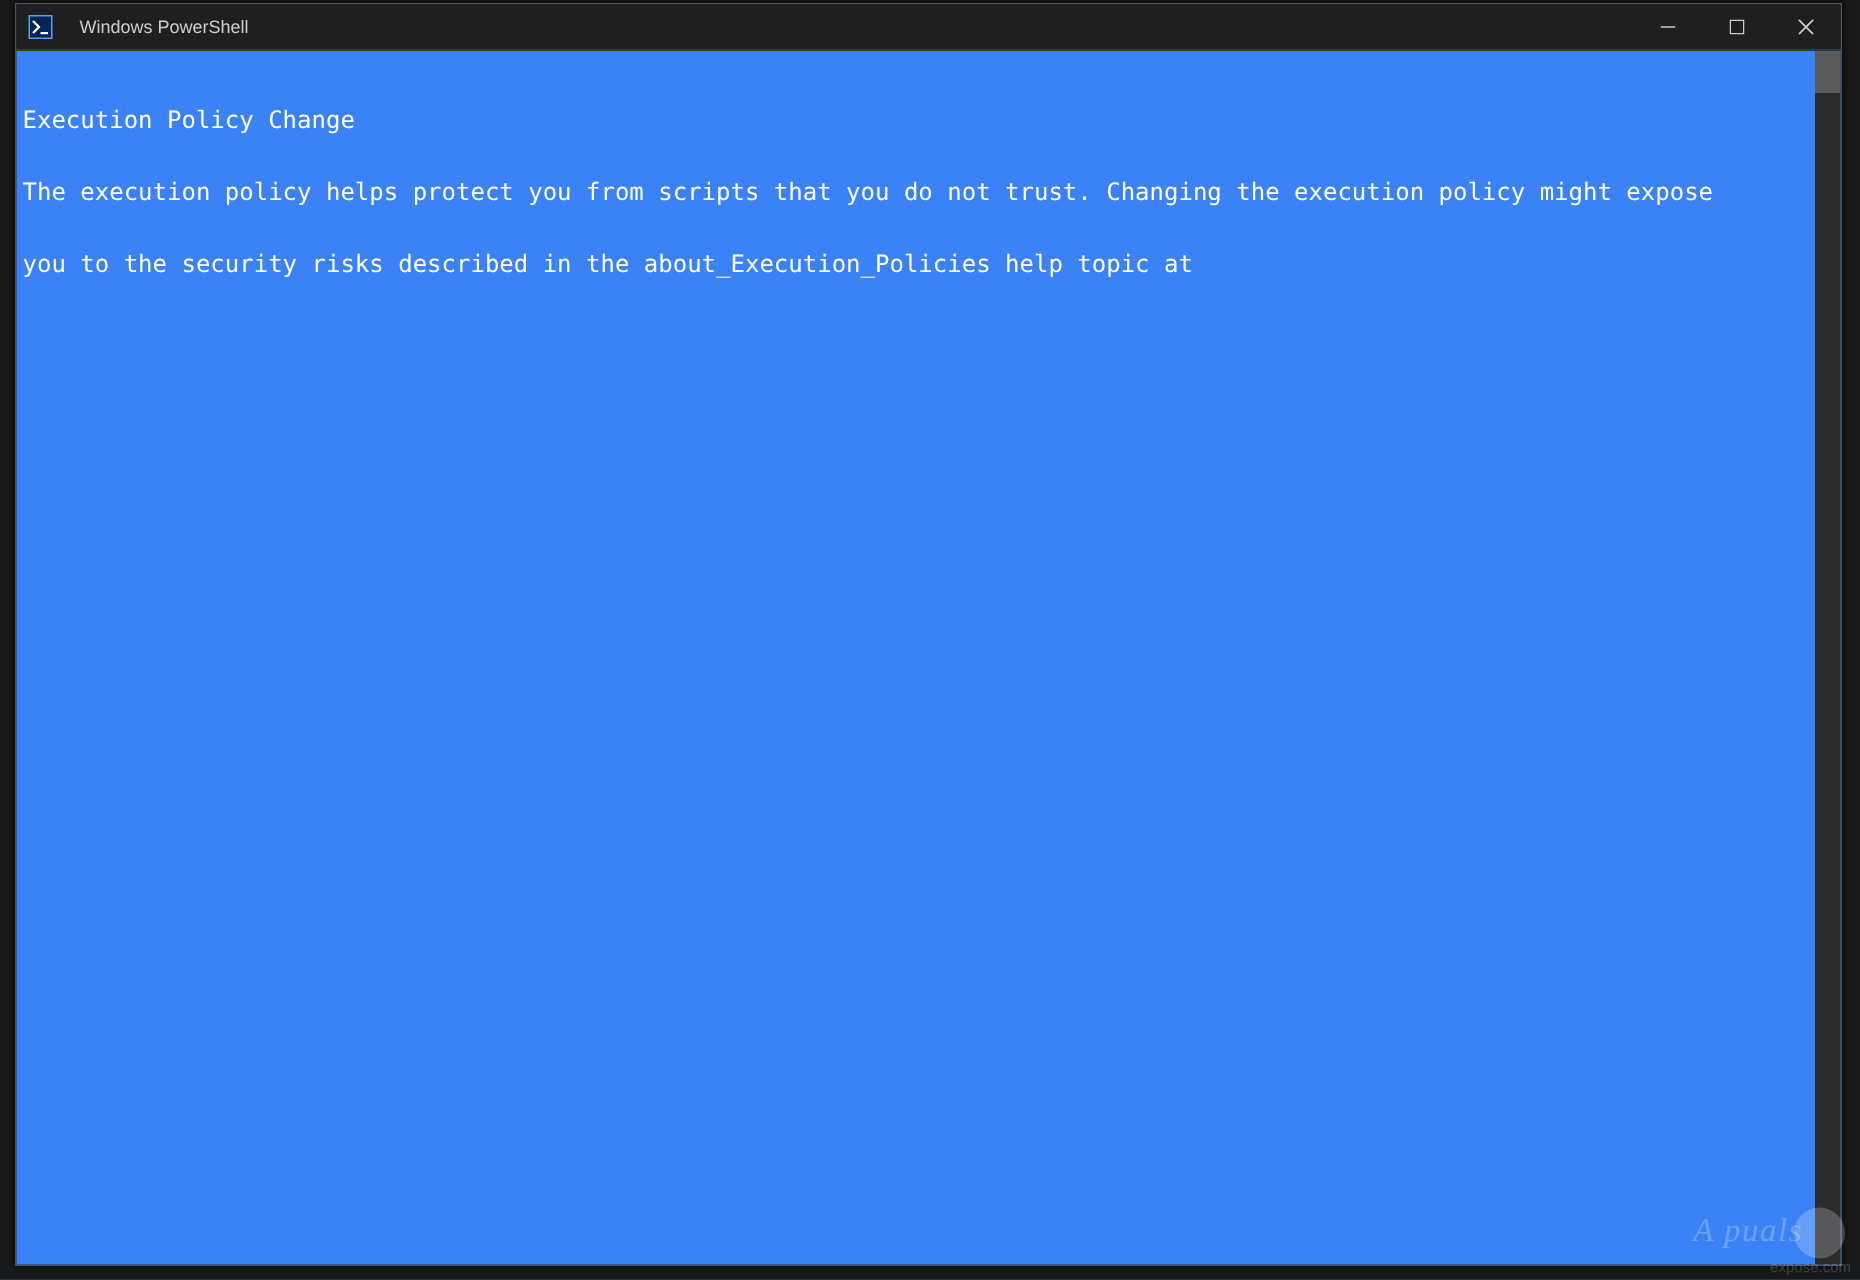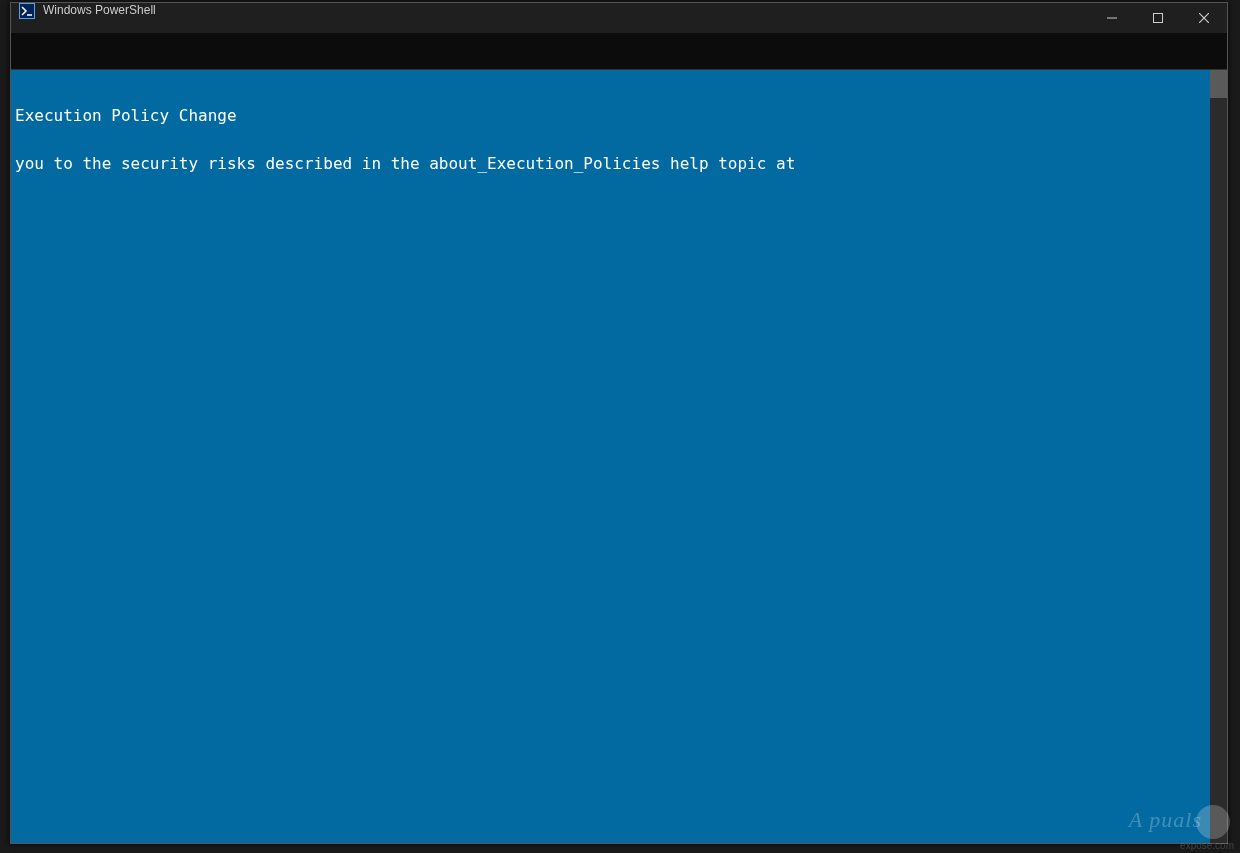--- a/index.html
+++ b/index.html
@@ -20,23 +20,25 @@
     background: #0c0c0c;
     border: 1px solid #555;
     display: flex;
     flex-direction: column;
     box-shadow: 0 0 6px rgba(0,0,0,0.8);
   }
   .titlebar {
     height: 30px;
     background: #1f1f1f;
     display: flex;
+    align-items: center;
     color: #cccccc;
     font-size: 12px;
     user-select: none;
+    gap: 10px;
   }
   .titlebar .icon {
     width: 16px;
     height: 16px;
     margin-left: 8px;
     margin-right: 8px;
     display: flex;
     align-items: center;
     justify-content: center;
     background: #012456;
@@ -52,31 +54,30 @@
     height: 100%;
     display: flex;
     align-items: center;
     justify-content: center;
     color: #cccccc;
   }
   .win-btn svg { width: 10px; height: 10px; stroke: #cccccc; stroke-width: 1; fill: none; }
   .win-btn.close svg { stroke-width: 1.2; }
   .console {
     flex: 1 1 auto;
-    background: #0369a1;
+    background: #3b82f6;
     color: #ffffff;
     font-family: Consolas, "Lucida Console", monospace;
     font-size: 16px;
     line-height: 16px;
     padding: 6px 2px 2px 4px;
     white-space: pre;
     overflow: hidden;
     position: relative;
     border-top: 1px solid #333;
-    margin-top: 36px;
   }
   .console .line { white-space: pre-wrap; word-break: break-word; min-height: 16px; }
   .hl { color: #f9f15a; }
   .scrollbar {
     position: absolute;
     right: 0;
     top: 0;
     bottom: 0;
     width: 17px;
     background: #2b2b2b;
@@ -148,20 +149,21 @@
         <svg viewBox="0 0 10 10">
             <line x1="0" y1="0" x2="10" y2="10"></line>
             <line x1="10" y1="0" x2="0" y2="10"></line>
           </svg>
       </div>
     </div>
   </div>
 
   <div class="console">
     <div class="line">Execution Policy Change</div>
+    <div class="line">The execution policy helps protect you from scripts that you do not trust. Changing the execution policy might expose</div>
     <div class="line">you to the security risks described in the about_Execution_Policies help topic at</div>
 
     <div class="scrollbar">
       <div class="scroll-thumb"></div>
     </div>
   </div>
 </div>
 
 <div class="watermark">
   <span>A  puals</span><span class="bubble"></span>

